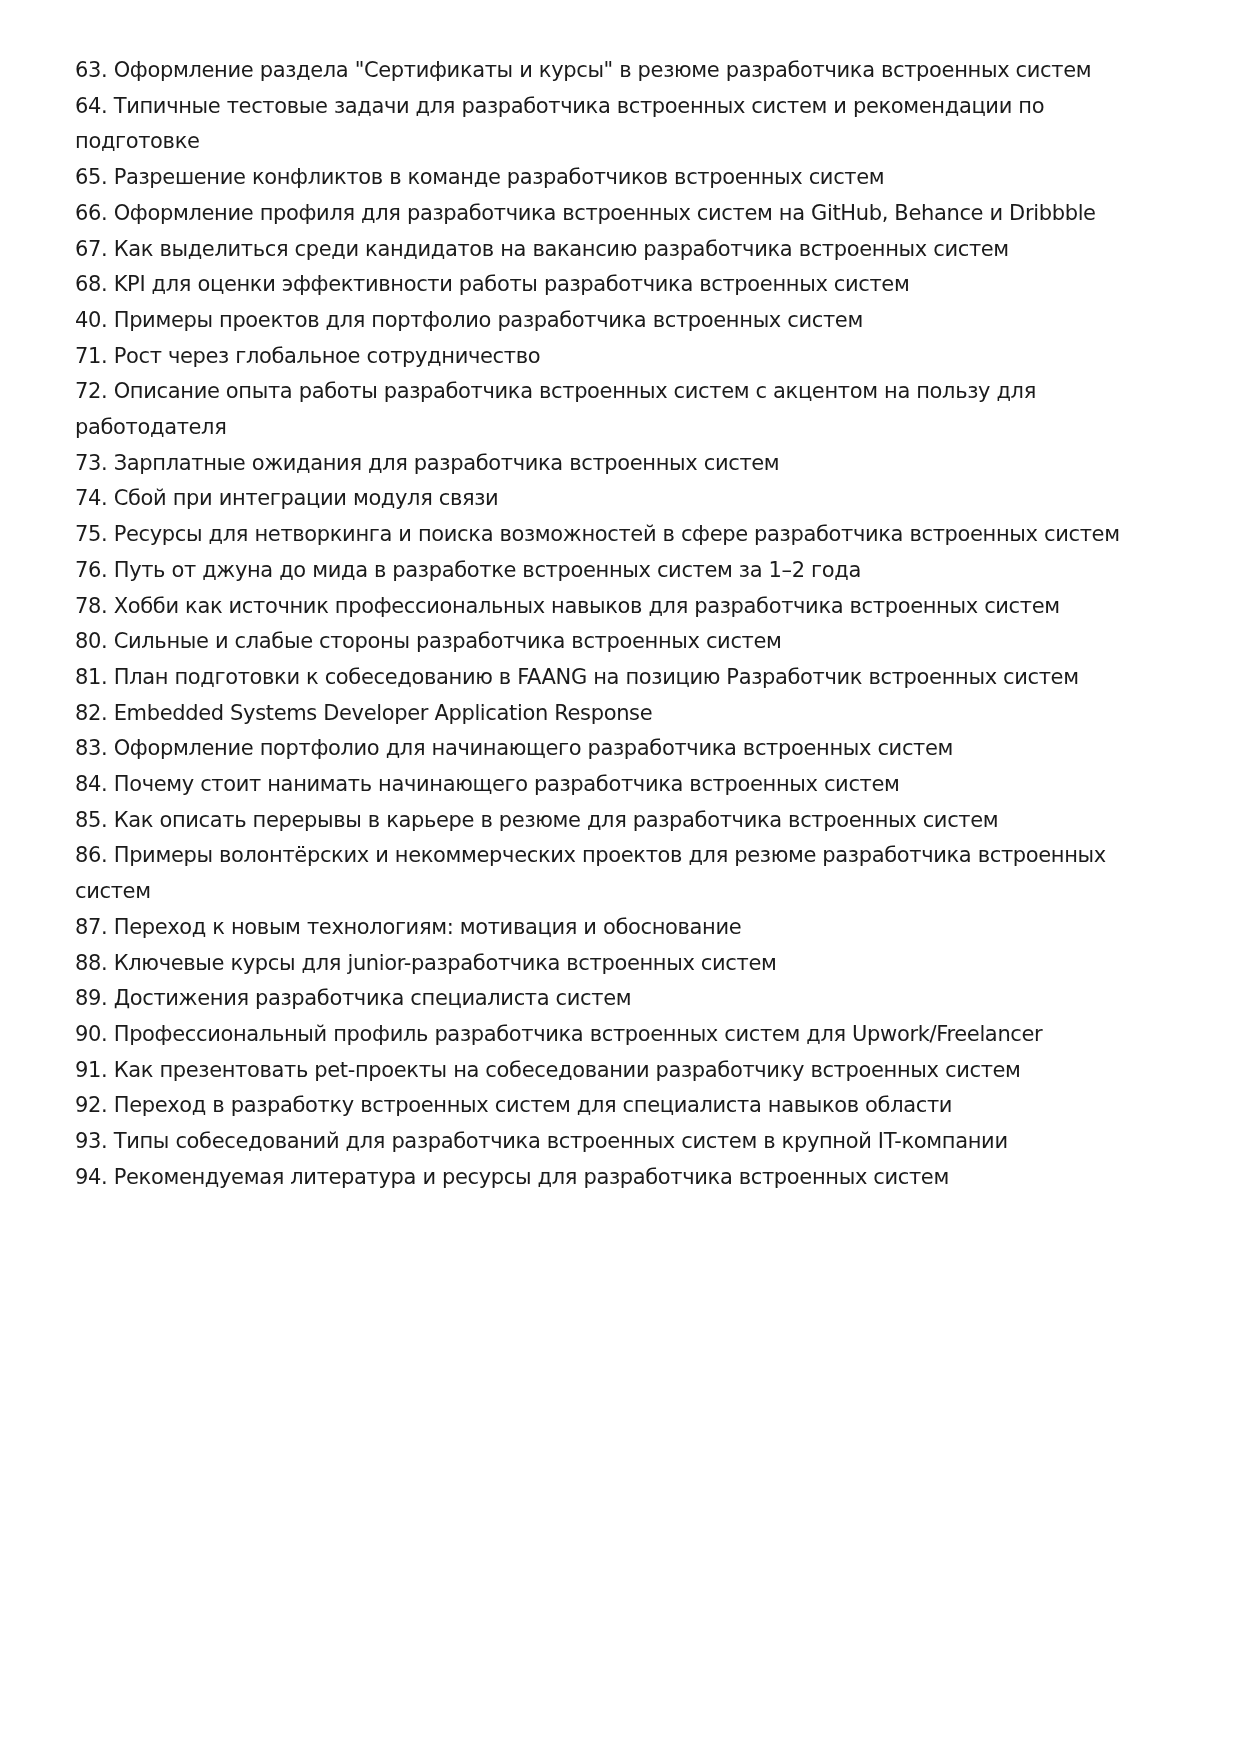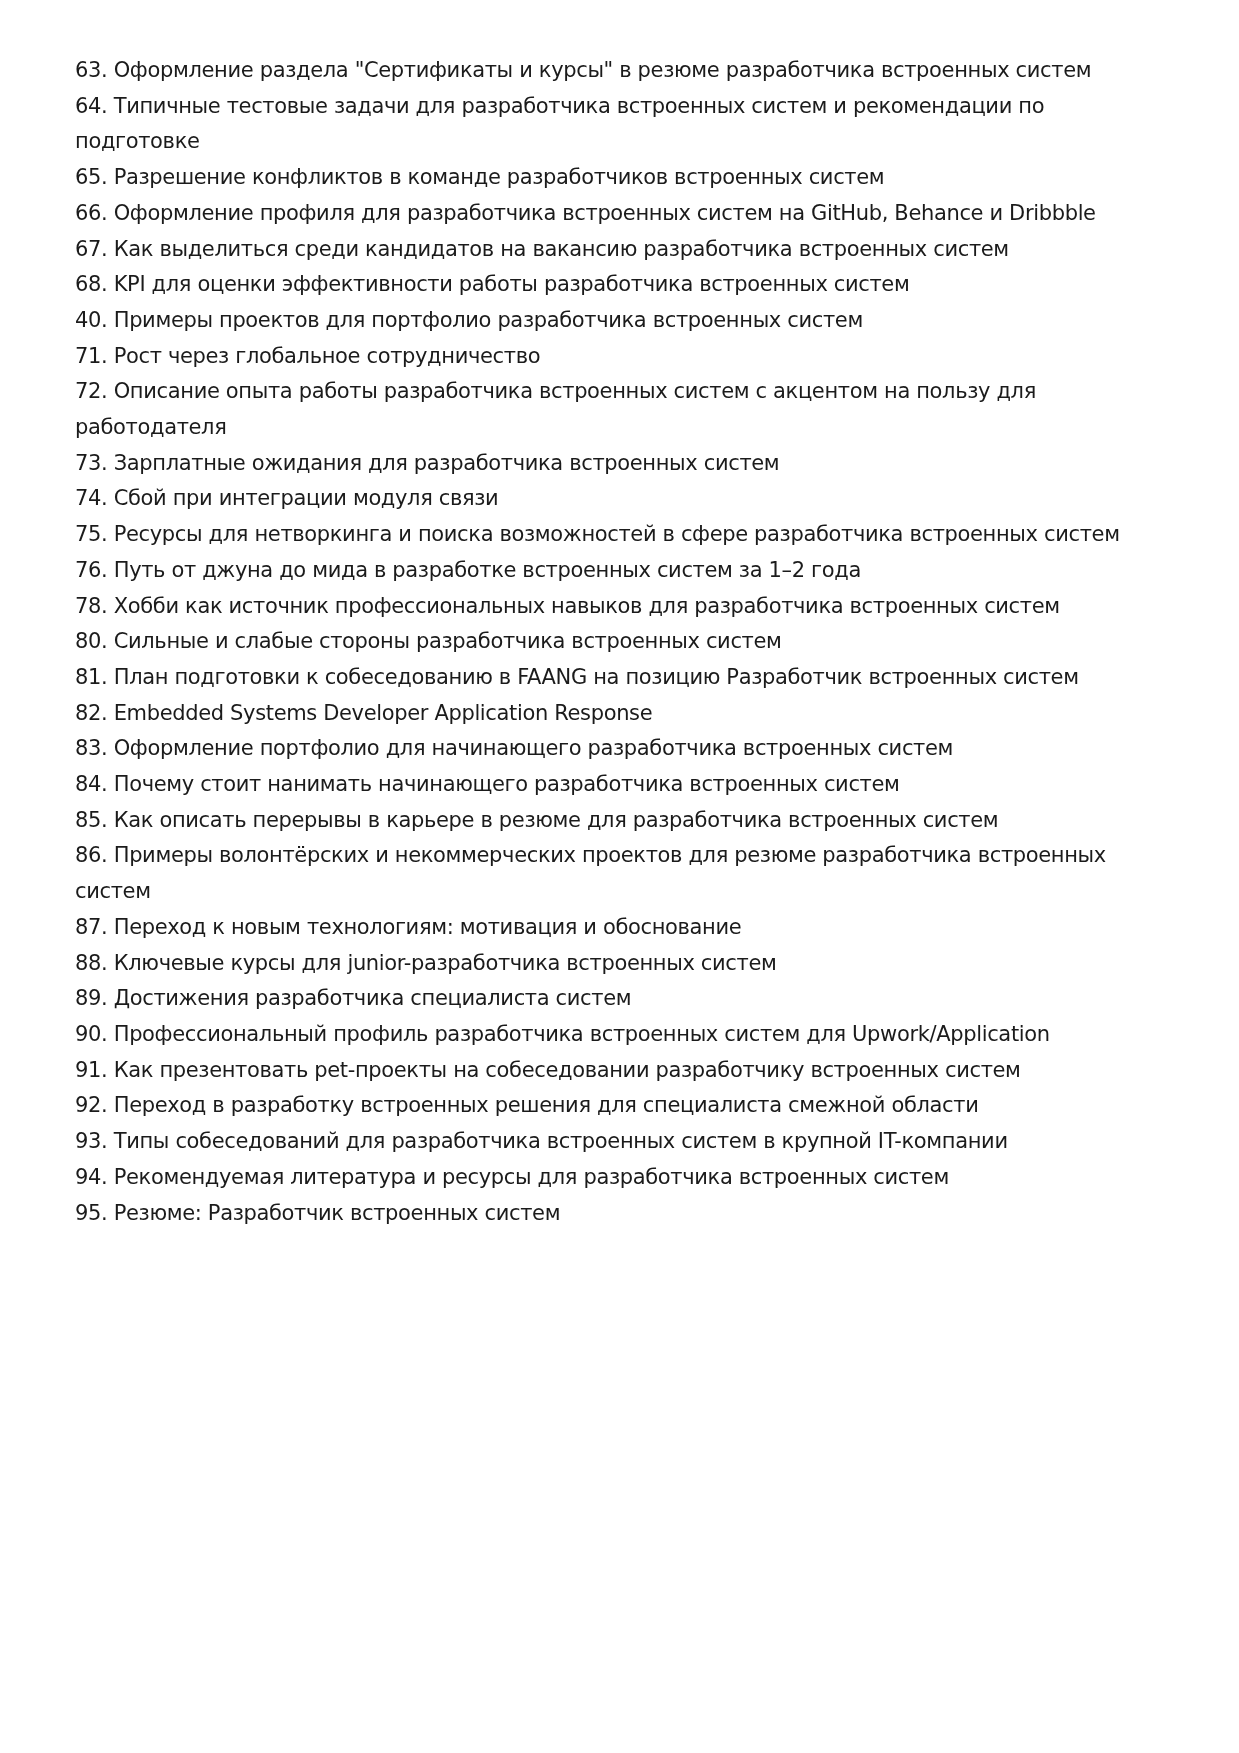--- a/index.html
+++ b/index.html
@@ -54,20 +54,19 @@
     <p class="item"><span class="num">80.</span> <span>Сильные и слабые стороны разработчика встроенных систем</span></p>
     <p class="item"><span class="num">81.</span> <span>План подготовки к собеседованию в FAANG на позицию Разработчик встроенных систем</span></p>
     <p class="item"><span class="num">82.</span> <span>Embedded Systems Developer Application Response</span></p>
     <p class="item"><span class="num">83.</span> <span>Оформление портфолио для начинающего разработчика встроенных систем</span></p>
     <p class="item"><span class="num">84.</span> <span>Почему стоит нанимать начинающего разработчика встроенных систем</span></p>
     <p class="item"><span class="num">85.</span> <span>Как описать перерывы в карьере в резюме для разработчика встроенных систем</span></p>
     <p class="item"><span class="num">86.</span> <span>Примеры волонтёрских и некоммерческих проектов для резюме разработчика встроенных систем</span></p>
     <p class="item"><span class="num">87.</span> <span>Переход к новым технологиям: мотивация и обоснование</span></p>
     <p class="item"><span class="num">88.</span> <span>Ключевые курсы для junior-разработчика встроенных систем</span></p>
     <p class="item"><span class="num">89.</span> <span>Достижения разработчика специалиста систем</span></p>
-    <p class="item"><span class="num">90.</span> <span>Профессиональный профиль разработчика встроенных систем для Upwork/Application</span></p>
+    <p class="item"><span class="num">90.</span> <span>Профессиональный профиль разработчика встроенных систем для Upwork/Freelancer</span></p>
     <p class="item"><span class="num">91.</span> <span>Как презентовать pet-проекты на собеседовании разработчику встроенных систем</span></p>
-    <p class="item"><span class="num">92.</span> <span>Переход в разработку встроенных решения для специалиста смежной области</span></p>
+    <p class="item"><span class="num">92.</span> <span>Переход в разработку встроенных систем для специалиста навыков области</span></p>
     <p class="item"><span class="num">93.</span> <span>Типы собеседований для разработчика встроенных систем в крупной IT-компании</span></p>
     <p class="item"><span class="num">94.</span> <span>Рекомендуемая литература и ресурсы для разработчика встроенных систем</span></p>
-    <p class="item"><span class="num">95.</span> <span>Резюме: Разработчик встроенных систем</span></p>
   </div>
 </div>
 
 </body></html>

